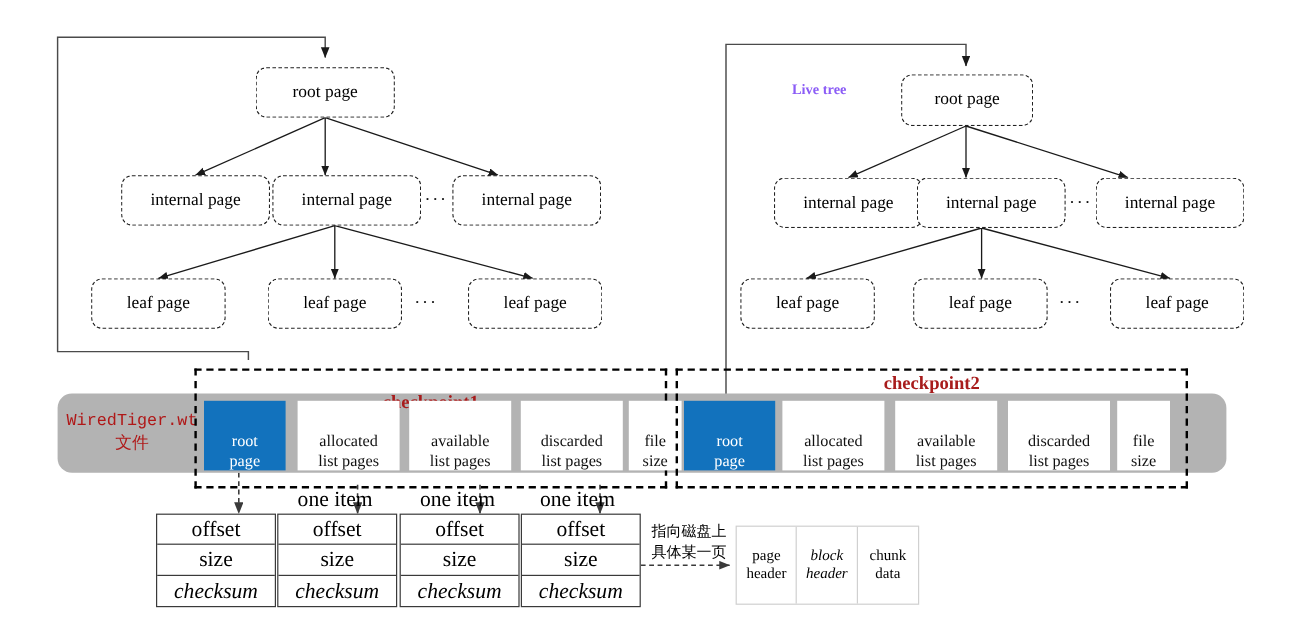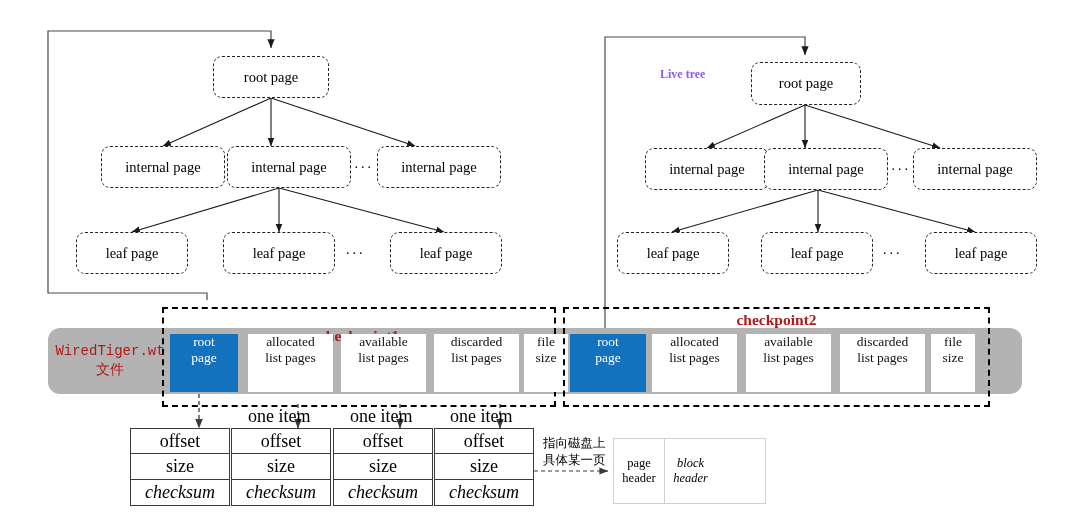--- a/index.html
+++ b/index.html
@@ -27,21 +27,21 @@
     position:absolute;color:#8b5cf6;font-weight:bold;font-size:12px;
     white-space:nowrap;
   }
 
   
   .filebar{
     position:absolute;background:#b3b3b3;border-radius:12px;
   }
   .seg{
     position:absolute;background:#ffffff;box-sizing:border-box;
-    display:flex;flex-direction:column;align-items:center;justify-content:flex-start;
+    display:flex;flex-direction:column;align-items:center;justify-content:flex-end;
     font-size:13.5px;line-height:1.18;text-align:center;color:#111;
   }
   .seg.blue{background:#1272bd;color:#ffffff;}
   .wtlabel{
     position:absolute;color:#b01818;
     font-family:"Liberation Mono", monospace;
     font-size:14px;line-height:1.35;text-align:center;
     display:flex;flex-direction:column;align-items:center;justify-content:center;
     white-space:nowrap;
   }
@@ -300,15 +300,19 @@
 
   <div class="ptable" style="left:613px;top:438px;width:153px;height:66px;">
     <div class="pcell" style="width:51px;">
       <span>page</span>
       <span>header</span>
     </div>
     <div class="pcell" style="width:51px;font-style:italic;">
       <span>block</span>
       <span>header</span>
     </div>
+    <div class="pcell" style="width:51px;">
+      <span>chunk</span>
+      <span>data</span>
+    </div>
   </div>
 
 </div>
 
 </body></html>

